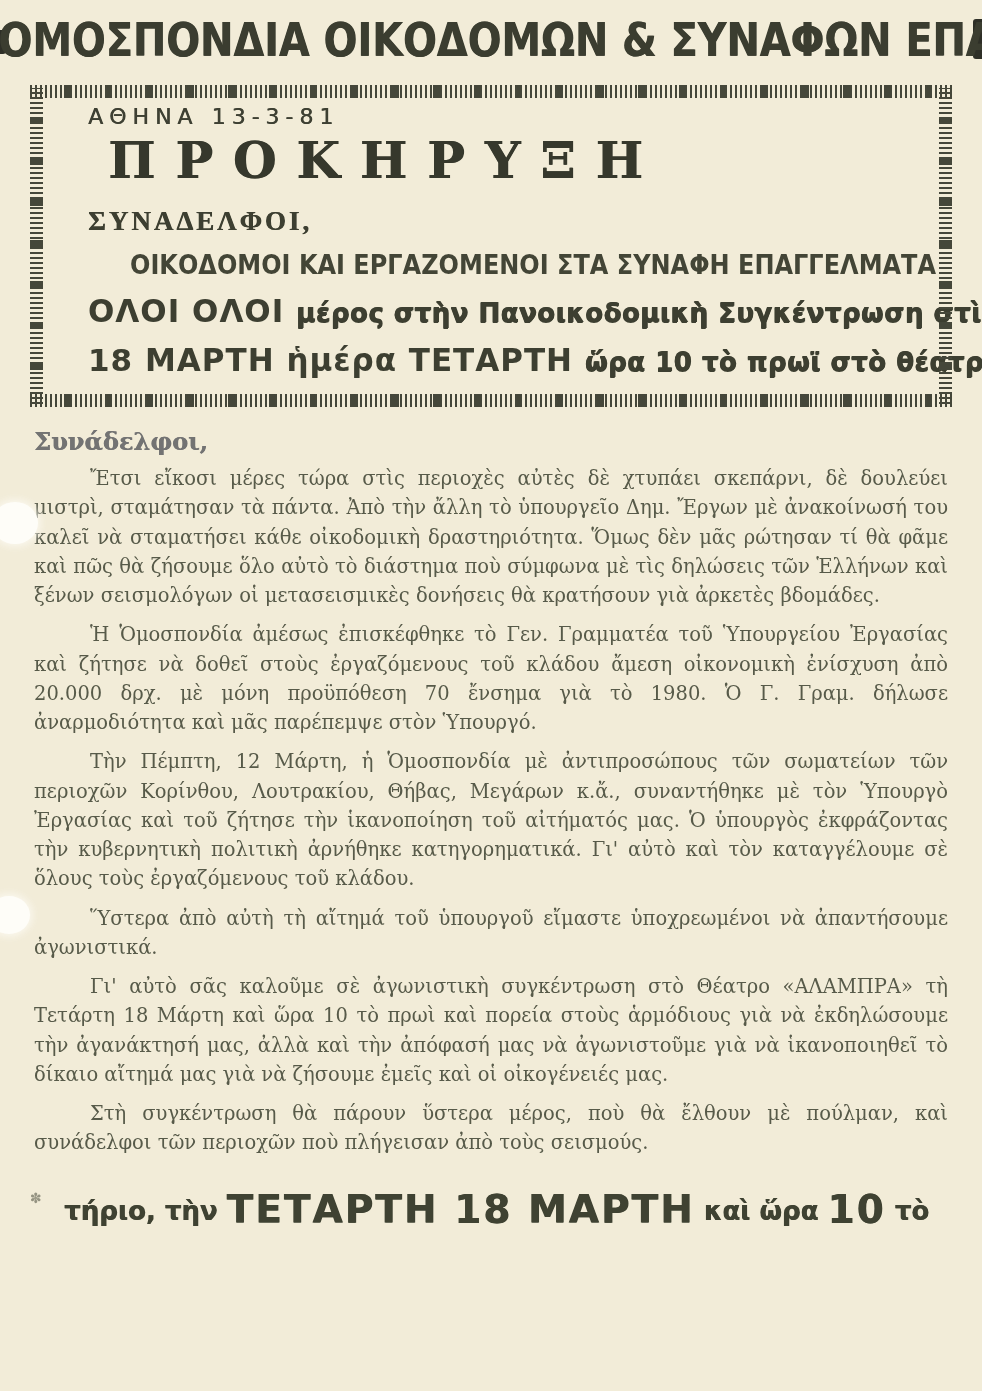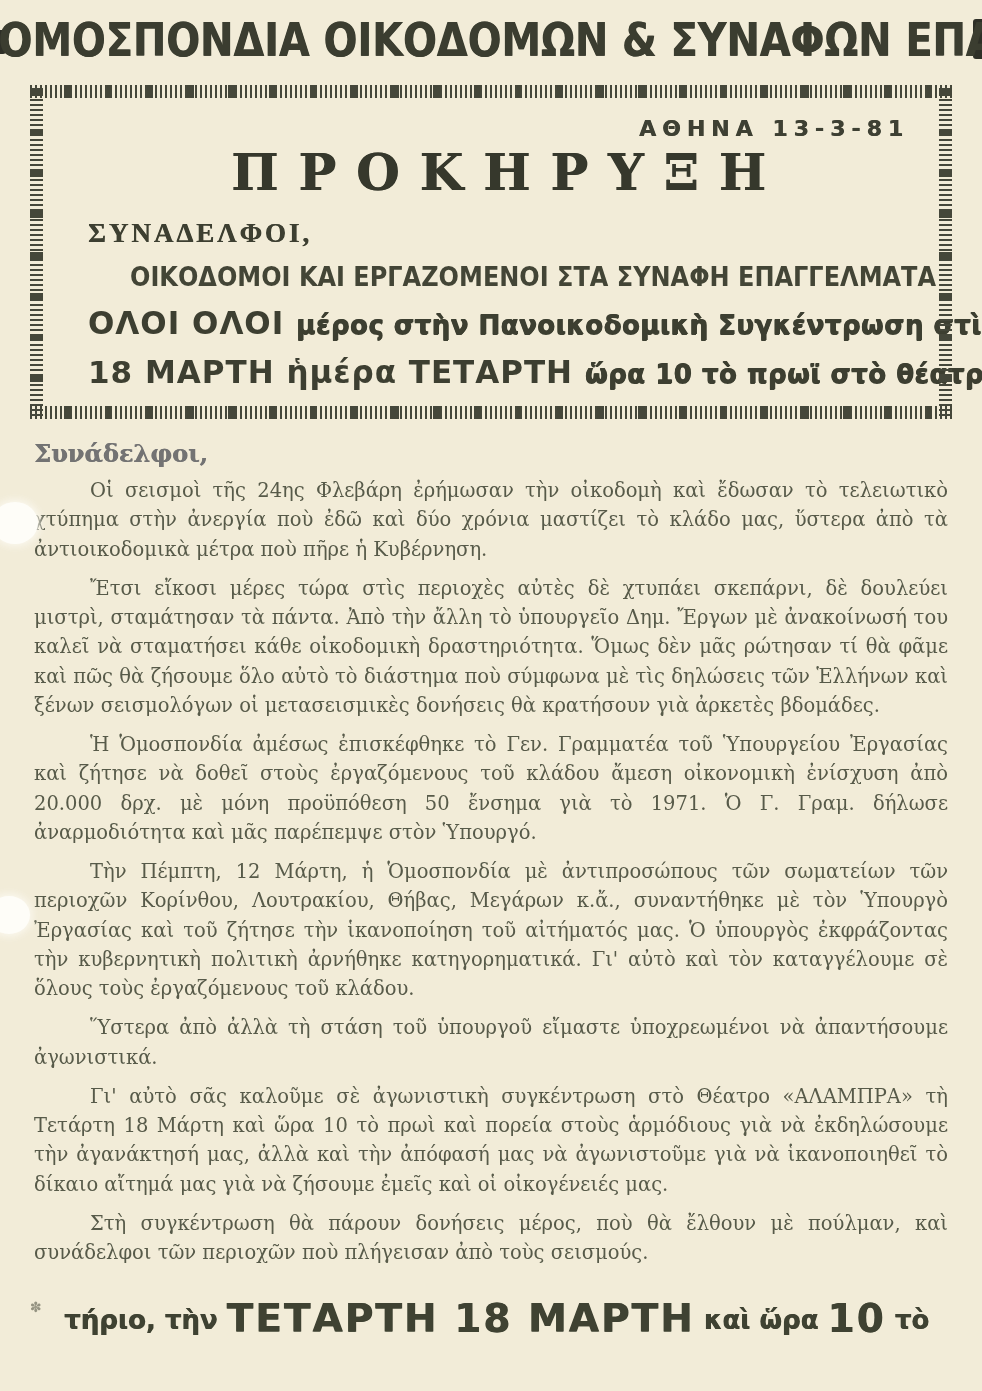--- a/index.html
+++ b/index.html
@@ -56,31 +56,31 @@
   .bar-left,.bar-right{
     top:3px;bottom:3px;width:13px;
     background-image:
       repeating-linear-gradient(0deg, transparent 0 34px, var(--bars) 34px 41px),
       repeating-linear-gradient(0deg, var(--bars) 0 2px, transparent 2px 5px);
   }
   .bar-left{left:0;}
   .bar-right{right:0;}
   .frame-inner{padding:4px 30px 16px 45px;}
   .date-line{
-    text-align:right;
-    font-family:"DejaVu Sans", sans-serif;
-    font-weight:bold;
+    text-align:left;
+    font-family:"DejaVu Sans", sans-serif;
+    font-weight:normal;
     font-size:22px;
     letter-spacing:6px;
     color:var(--ink-heavy);
-    margin-top:14px;
+    margin-top:2px;
     text-shadow:0.5px 0 currentColor;
   }
   .proc-title{
-    text-align:center;
+    text-align:left;
     font-family:"DejaVu Serif", serif;
     font-weight:bold;
     font-size:50px;
     letter-spacing:20px;
     text-indent:20px;
     color:#36382c;
     margin-top:2px;
     text-shadow:0.7px 0 currentColor;
   }
   .box-salutation{
@@ -176,27 +176,26 @@
       <div class="proc-title">ΠΡΟΚΗΡΥΞΗ</div>
       <div class="box-salutation">ΣΥΝΑΔΕΛΦΟΙ,</div>
       <div class="box-line2">ΟΙΚΟΔΟΜΟΙ ΚΑΙ ΕΡΓΑΖΟΜΕΝΟΙ ΣΤΑ ΣΥΝΑΦΗ ΕΠΑΓΓΕΛΜΑΤΑ</div>
       <div class="box-line"><span class="face-a">ΟΛΟΙ ΟΛΟΙ </span><span class="face-b">μέρος στὴν Πανοικοδομικὴ Συγκέντρωση στὶς</span></div>
       <div class="box-line"><span class="face-a">18 ΜΑΡΤΗ ἡμέρα ΤΕΤΑΡΤΗ </span><span class="face-b">ὥρα 10 τὸ πρωϊ στὸ θέατρο</span></div>
     </div>
   </div>
 
   <div class="letter">
     <div class="body-salutation">Συνάδελφοι,</div>
-    <p>Οἱ σεισμοὶ τῆς 24ης Φλεβάρη ἐρήμωσαν τὴν οἰκοδομὴ καὶ ἔδωσαν τὸ τελειωτικὸ χτύπημα στὴν ἀνεργία ποὺ ἐδῶ καὶ δύο χρόνια μαστίζει τὸ κλάδο μας, ὕστερα ἀπὸ τὰ ἀντιοικοδομικὰ μέτρα ποὺ πῆρε ἡ Κυβέρνηση.</p>
     <p>Ἔτσι εἴκοσι μέρες τώρα στὶς περιοχὲς αὐτὲς δὲ χτυπάει σκεπάρνι, δὲ δουλεύει μιστρὶ, σταμάτησαν τὰ πάντα. Ἀπὸ τὴν ἄλλη τὸ ὑπουργεῖο Δημ. Ἔργων μὲ ἀνακοίνωσή του καλεῖ νὰ σταματήσει κάθε οἰκοδομικὴ δραστηριότητα. Ὅμως δὲν μᾶς ρώτησαν τί θὰ φᾶμε καὶ πῶς θὰ ζήσουμε ὅλο αὐτὸ τὸ διάστημα ποὺ σύμφωνα μὲ τὶς δηλώσεις τῶν Ἑλλήνων καὶ ξένων σεισμολόγων οἱ μετασεισμικὲς δονήσεις θὰ κρατήσουν γιὰ ἀρκετὲς βδομάδες.</p>
-    <p>Ἡ Ὁμοσπονδία ἀμέσως ἐπισκέφθηκε τὸ Γεν. Γραμματέα τοῦ Ὑπουργείου Ἐργασίας καὶ ζήτησε νὰ δοθεῖ στοὺς ἐργαζόμενους τοῦ κλάδου ἄμεση οἰκονομικὴ ἐνίσχυση ἀπὸ 20.000 δρχ. μὲ μόνη προϋπόθεση 50 ἔνσημα γιὰ τὸ 1971. Ὁ Γ. Γραμ. δήλωσε ἀναρμοδιότητα καὶ μᾶς παρέπεμψε στὸν Ὑπουργό.</p>
+    <p>Ἡ Ὁμοσπονδία ἀμέσως ἐπισκέφθηκε τὸ Γεν. Γραμματέα τοῦ Ὑπουργείου Ἐργασίας καὶ ζήτησε νὰ δοθεῖ στοὺς ἐργαζόμενους τοῦ κλάδου ἄμεση οἰκονομικὴ ἐνίσχυση ἀπὸ 20.000 δρχ. μὲ μόνη προϋπόθεση 70 ἔνσημα γιὰ τὸ 1980. Ὁ Γ. Γραμ. δήλωσε ἀναρμοδιότητα καὶ μᾶς παρέπεμψε στὸν Ὑπουργό.</p>
     <p>Τὴν Πέμπτη, 12 Μάρτη, ἡ Ὁμοσπονδία μὲ ἀντιπροσώπους τῶν σωματείων τῶν περιοχῶν Κορίνθου, Λουτρακίου, Θήβας, Μεγάρων κ.ἄ., συναντήθηκε μὲ τὸν Ὑπουργὸ Ἐργασίας καὶ τοῦ ζήτησε τὴν ἱκανοποίηση τοῦ αἰτήματός μας. Ὁ ὑπουργὸς ἐκφράζοντας τὴν κυβερνητικὴ πολιτικὴ ἀρνήθηκε κατηγορηματικά. Γι' αὐτὸ καὶ τὸν καταγγέλουμε σὲ ὅλους τοὺς ἐργαζόμενους τοῦ κλάδου.</p>
-    <p>Ὕστερα ἀπὸ ἀλλὰ τὴ στάση τοῦ ὑπουργοῦ εἴμαστε ὑποχρεωμένοι νὰ ἀπαντήσουμε ἀγωνιστικά.</p>
+    <p>Ὕστερα ἀπὸ αὐτὴ τὴ αἴτημά τοῦ ὑπουργοῦ εἴμαστε ὑποχρεωμένοι νὰ ἀπαντήσουμε ἀγωνιστικά.</p>
     <p>Γι' αὐτὸ σᾶς καλοῦμε σὲ ἀγωνιστικὴ συγκέντρωση στὸ Θέατρο «ΑΛΑΜΠΡΑ» τὴ Τετάρτη 18 Μάρτη καὶ ὥρα 10 τὸ πρωὶ καὶ πορεία στοὺς ἁρμόδιους γιὰ νὰ ἐκδηλώσουμε τὴν ἀγανάκτησή μας, ἀλλὰ καὶ τὴν ἀπόφασή μας νὰ ἀγωνιστοῦμε γιὰ νὰ ἱκανοποιηθεῖ τὸ δίκαιο αἴτημά μας γιὰ νὰ ζήσουμε ἐμεῖς καὶ οἱ οἰκογένειές μας.</p>
-    <p>Στὴ συγκέντρωση θὰ πάρουν δονήσεις μέρος, ποὺ θὰ ἔλθουν μὲ πούλμαν, καὶ συνάδελφοι τῶν περιοχῶν ποὺ πλήγεισαν ἀπὸ τοὺς σεισμούς.</p>
+    <p>Στὴ συγκέντρωση θὰ πάρουν ὕστερα μέρος, ποὺ θὰ ἔλθουν μὲ πούλμαν, καὶ συνάδελφοι τῶν περιοχῶν ποὺ πλήγεισαν ἀπὸ τοὺς σεισμούς.</p>
   </div>
 
   <div class="closing">
     <span class="blot">✽</span>
     <div class="c-line c2"><span>τήριο, τὴν </span><span class="big">ΤΕΤΑΡΤΗ 18 ΜΑΡΤΗ</span><span> καὶ ὥρα </span><span class="big">10</span><span> τὸ</span></div>
 
   </div>
 
 </div>
 

